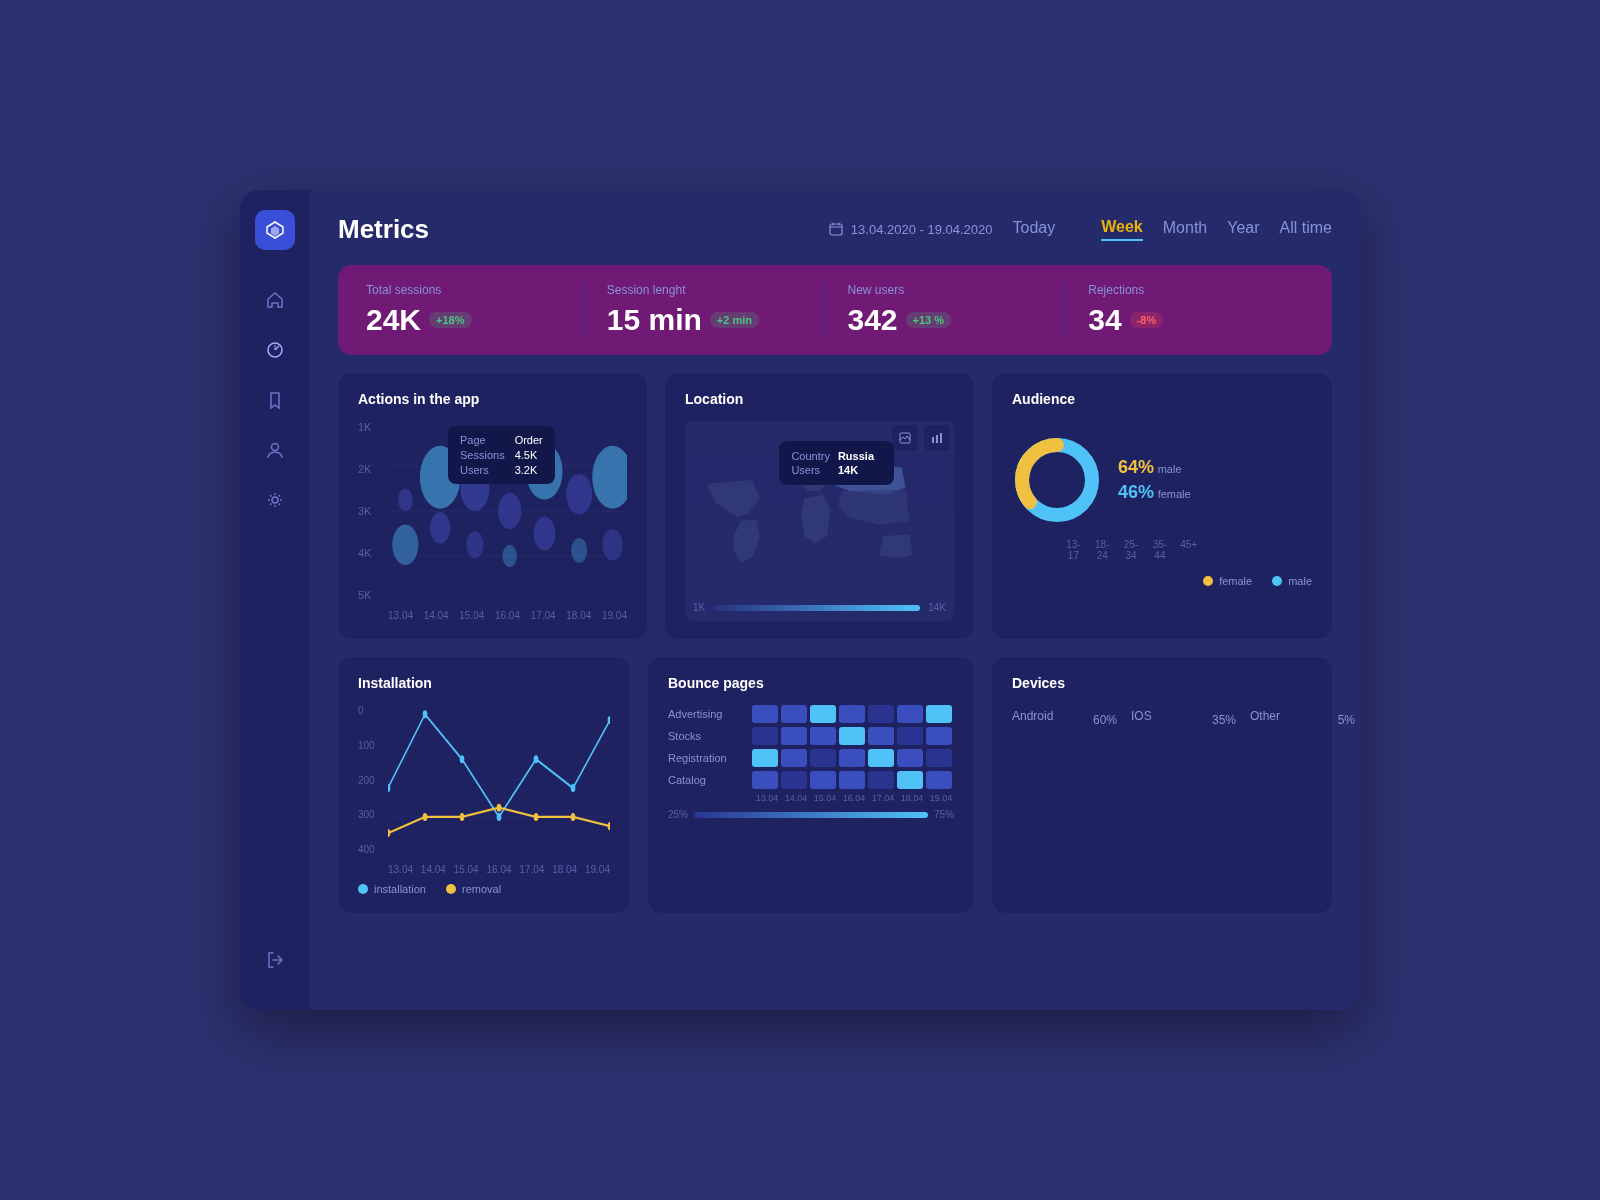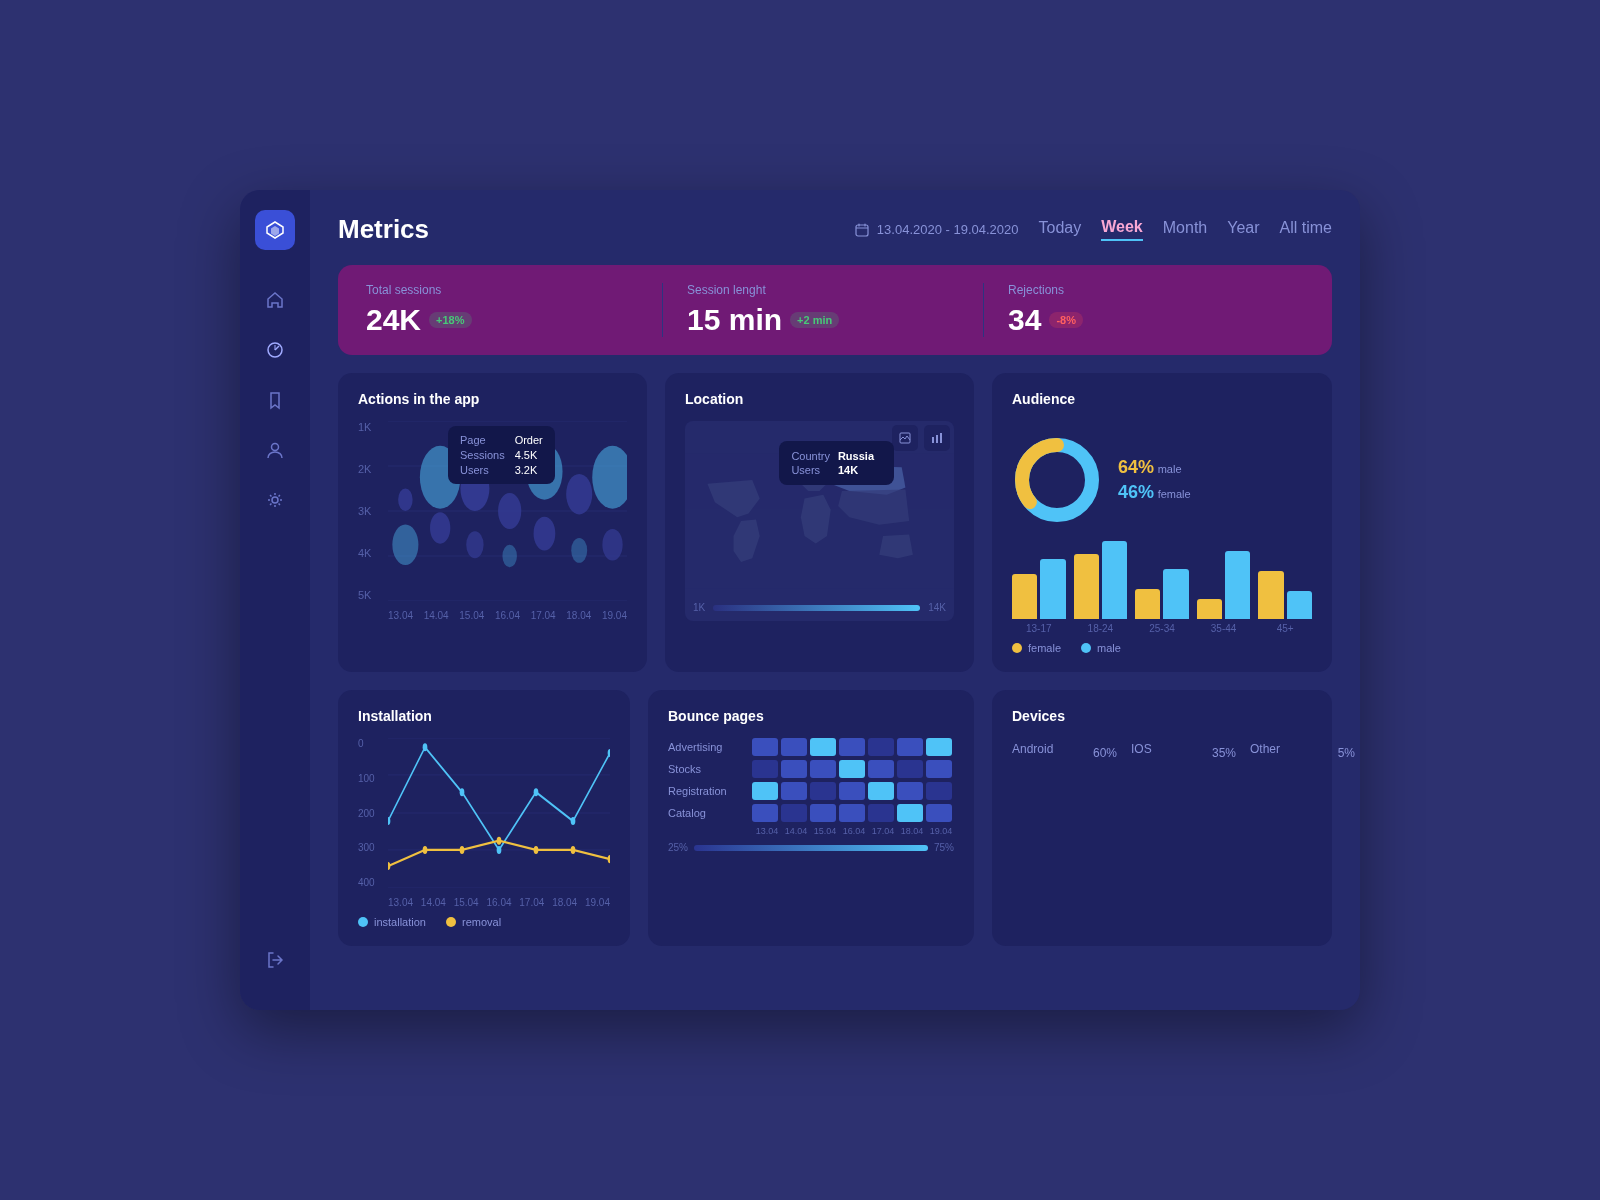--- a/index.html
+++ b/index.html
@@ -75,40 +75,41 @@
       gap: 20px;
     }
     .header-title {
       font-size: 26px;
       font-weight: 700;
       color: white;
       margin-right: auto;
     }
     .header-date {
       display: flex;
-      align-items: flex-end;
+      align-items: flex-start;
       gap: 8px;
       color: #8892d8;
       font-size: 13px;
     }
     .header-nav {
       display: flex;
       gap: 20px;
       align-items: center;
     }
     .header-nav-item {
       color: #8892d8;
       font-size: 16px;
       cursor: pointer;
       padding-bottom: 3px;
     }
     .header-nav-item.active {
-      color: #f9a8d4;
+      color: #eab308;
       border-bottom: 2px solid #4fc3f7;
       font-weight: 600;
+      margin-left: 26px;
     }
     
     .stats-row {
       display: flex;
       gap: 0;
       background: #701a75;
       border-radius: 14px;
       padding: 18px 28px;
       margin-bottom: 18px;
     }
@@ -270,21 +271,21 @@
       gap: 4px;
     }
     .donut-label {
       font-size: 13px;
     }
     .donut-label .pct { font-size: 18px; font-weight: 700; }
     .donut-label .lbl { font-size: 11px; color: #8892d8; }
     
     .age-chart {
       display: flex;
-      flex-direction: column;
+      flex-direction: row;
       gap: 4px;
     }
     .age-bars-area {
       display: flex;
       align-items: flex-end;
       gap: 8px;
       height: 80px;
     }
     .age-group {
       flex: 1;
@@ -528,20 +529,27 @@
         <div class="stat-value">
           <span>24K</span>
           <span class="stat-badge badge-green">+18%</span>
         </div>
       </div>
       <div class="stat-item">
         <div class="stat-label">Session lenght</div>
         <div class="stat-value">
           <span>15 min</span>
           <span class="stat-badge badge-green">+2 min</span>
+        </div>
+      </div>
+      <div class="stat-item">
+        <div class="stat-label">New users</div>
+        <div class="stat-value">
+          <span>342</span>
+          <span class="stat-badge badge-green">+13 %</span>
         </div>
       </div>
       <div class="stat-item">
         <div class="stat-label">Rejections</div>
         <div class="stat-value">
           <span>34</span>
           <span class="stat-badge badge-red">-8%</span>
         </div>
       </div>
     </div>

